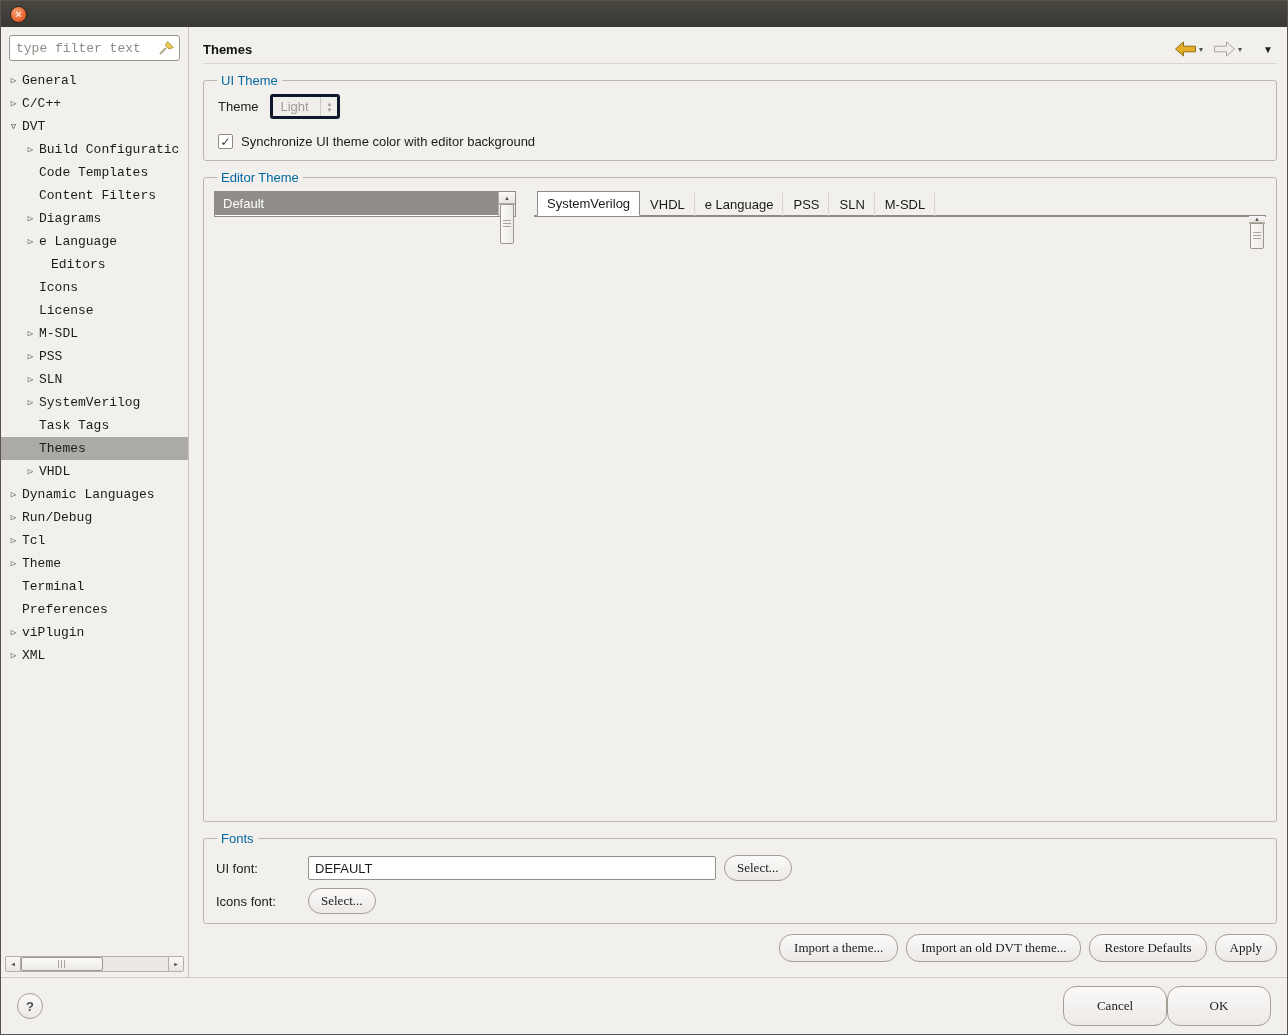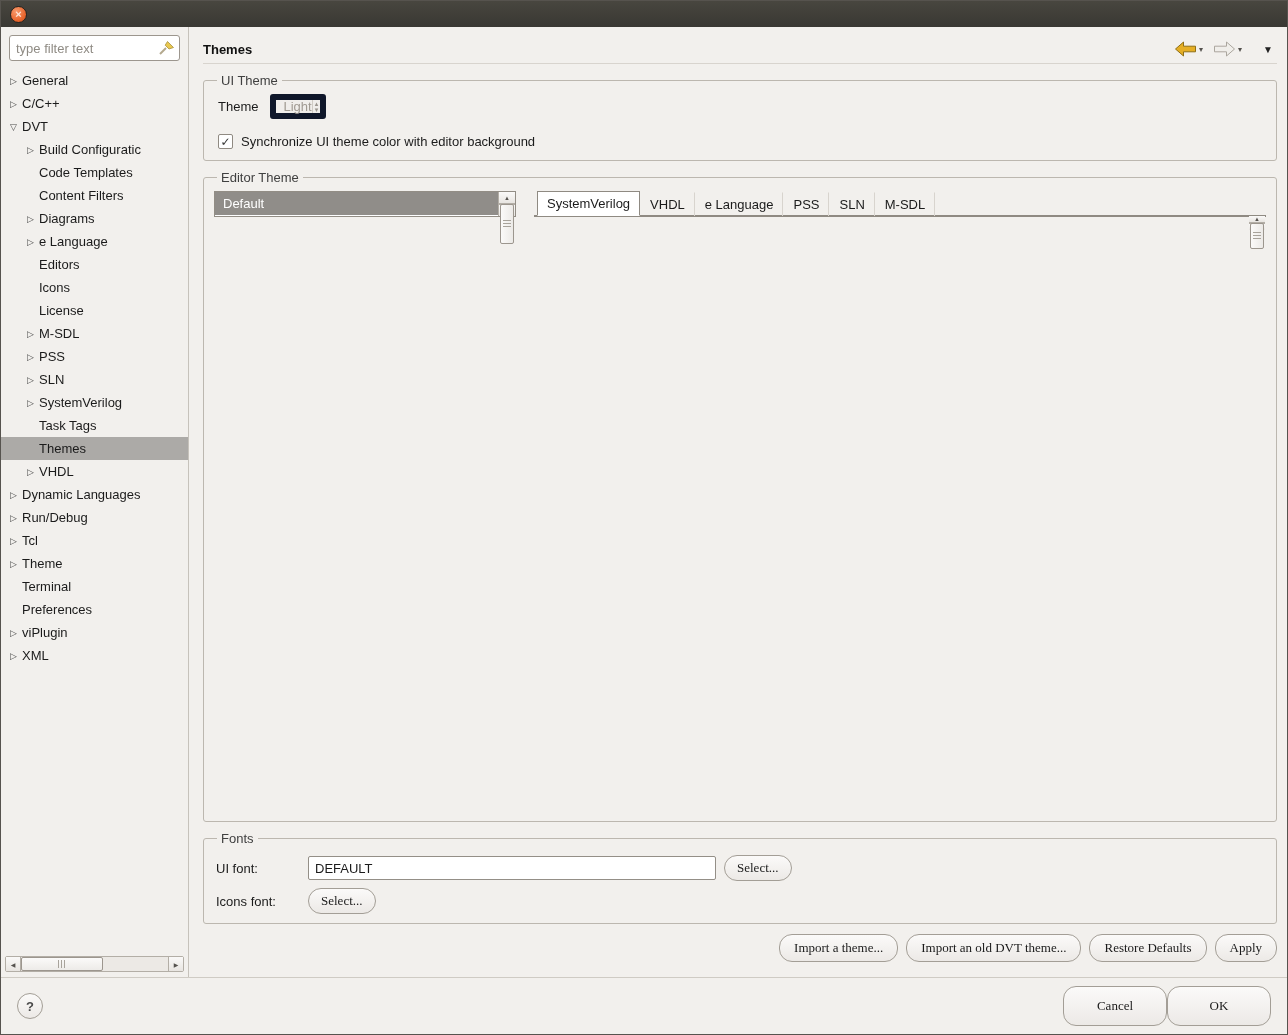--- a/index.html
+++ b/index.html
@@ -11,21 +11,21 @@
   .titlebar{height:26px;flex:0 0 auto;background:linear-gradient(#48463F,#393833);
     display:flex;align-items:center;position:relative;}
   .title{position:absolute;left:0;right:0;text-align:center;color:#DCD8D0;font-size:13px;font-weight:bold;}
   .close-btn{width:17px;height:17px;border-radius:50%;margin-left:9px;z-index:2;cursor:default;
     background:radial-gradient(circle at 35% 30%,#F79B6E,#E9672F 62%,#C94E1B);
     border:1px solid #27241f;display:flex;align-items:center;justify-content:center;
     color:#FBE6DB;font-size:11px;line-height:1;font-weight:bold;}
   
   .main{flex:1;display:flex;min-height:0;}
   .sidebar{width:188px;flex:0 0 auto;border-right:1px solid #C6C2BB;display:flex;
-    flex-direction:column;padding:8px 0 5px;}
+    flex-direction:column;padding:8px 0 5px;font-family:Liberation Mono, monospace;}
   .filter-wrap{margin:0 8px 8px;position:relative;}
   .filter-input{width:100%;height:26px;border:1px solid #9C968E;border-radius:3px;
     padding:0 26px 0 6px;font-size:13px;color:#333;background:#fff;font-family:inherit;}
   .filter-input::placeholder{color:#8F8B84;opacity:1;}
   .filter-icon{position:absolute;right:5px;top:6px;width:16px;height:14px;}
   .tree{flex:1;overflow:hidden;font-size:13px;color:#1B1B1B;}
   .tree-row{height:23px;display:flex;align-items:center;white-space:nowrap;cursor:default;}
   .tree-row.sel{background:#ACAAA7;}
   .tw{width:17px;flex:0 0 auto;text-align:center;font-size:9px;color:#4A4A4A;}
   .tl{white-space:nowrap;overflow:hidden;}
@@ -56,24 +56,24 @@
   
   .content{flex:1;display:flex;flex-direction:column;padding:8px 10px 0 14px;min-width:0;overflow:hidden;}
   .content-header{display:flex;align-items:center;justify-content:space-between;height:28px;flex:0 0 auto;}
   .page-title{font-weight:bold;font-size:13px;color:#111;}
   .nav{display:flex;align-items:center;}
   .nav-btn{display:flex;align-items:center;gap:2px;padding:2px 5px;border-radius:3px;}
   .dd{font-size:8px;color:#55524E;}
   .menu-caret{margin-left:16px;margin-right:4px;font-size:10px;color:#222;}
   .header-sep{border-bottom:1px solid #D8D4CE;flex:0 0 auto;}
   fieldset.group{border:1px solid #BCB7AF;border-radius:3px;margin:9px 0 0;padding:2px 10px 9px;}
-  legend{font-size:13px;color:#404040;padding:0 4px;margin-left:3px;}
+  legend{font-size:13px;color:#0369a1;padding:0 4px;margin-left:3px;}
   .lbl{font-size:13px;color:#1B1B1B;}
   .row-theme{display:flex;align-items:center;gap:12px;margin:4px 0 0 4px;}
-  .combo{width:56px;height:25px;background:#F0EEEB;border:6px solid #0f172a;border-radius:3px;
+  .combo{width:70px;height:25px;background:#F0EEEB;border:3px solid #0f172a;border-radius:3px;
     display:flex;align-items:stretch;}
   .combo-value{flex:1;display:flex;align-items:center;padding-left:7px;font-size:13px;color:#A09A92;}
   .combo-spin{width:17px;border-left:1px solid #CFCBC4;display:flex;flex-direction:column;
     align-items:center;justify-content:center;color:#9B968F;font-size:7px;line-height:6px;}
   .row-check{display:flex;align-items:center;gap:8px;margin:15px 0 2px 4px;font-size:13px;color:#1B1B1B;}
   .checkbox{width:15px;height:15px;border:1px solid #908A82;border-radius:2px;background:#fff;
     display:flex;align-items:center;justify-content:center;font-size:12px;font-weight:bold;color:#333;flex:0 0 auto;}
   
   .editor-group{height:652px;display:flex;flex-direction:row;}
   .editor-flex{flex:1;display:flex;gap:18px;min-height:0;padding-top:4px;}
@@ -159,21 +159,21 @@
             <span class="tl">Content Filters</span>
           </div>
           <div class="tree-row" style="padding-left: 21px;">
             <span class="tw">▷</span>
             <span class="tl">Diagrams</span>
           </div>
           <div class="tree-row" style="padding-left: 21px;">
             <span class="tw">▷</span>
             <span class="tl">e Language</span>
           </div>
-          <div class="tree-row" style="padding-left: 21px;">
+          <div class="tree-row" style="padding-left: 33px;">
             <span class="tw"></span>
             <span class="tl">Editors</span>
           </div>
           <div class="tree-row" style="padding-left: 21px;">
             <span class="tw"></span>
             <span class="tl">Icons</span>
           </div>
           <div class="tree-row" style="padding-left: 21px;">
             <span class="tw"></span>
             <span class="tl">License</span>

